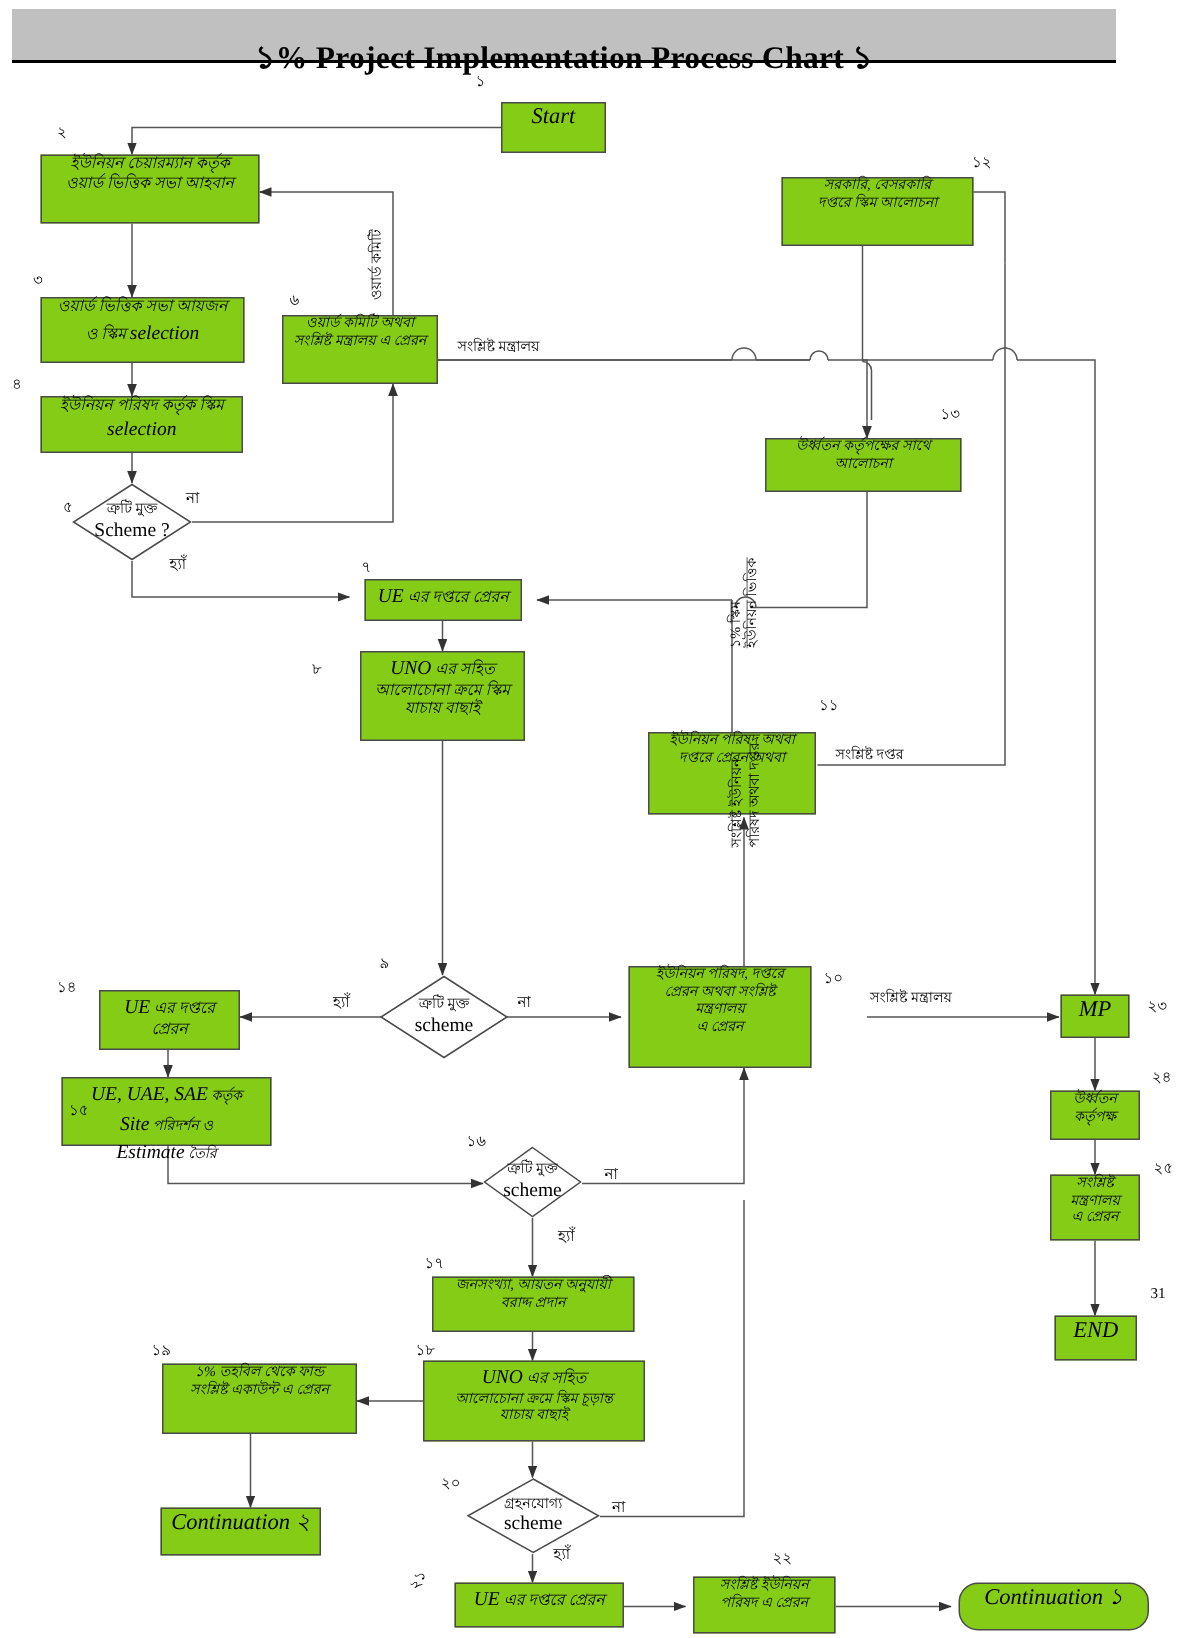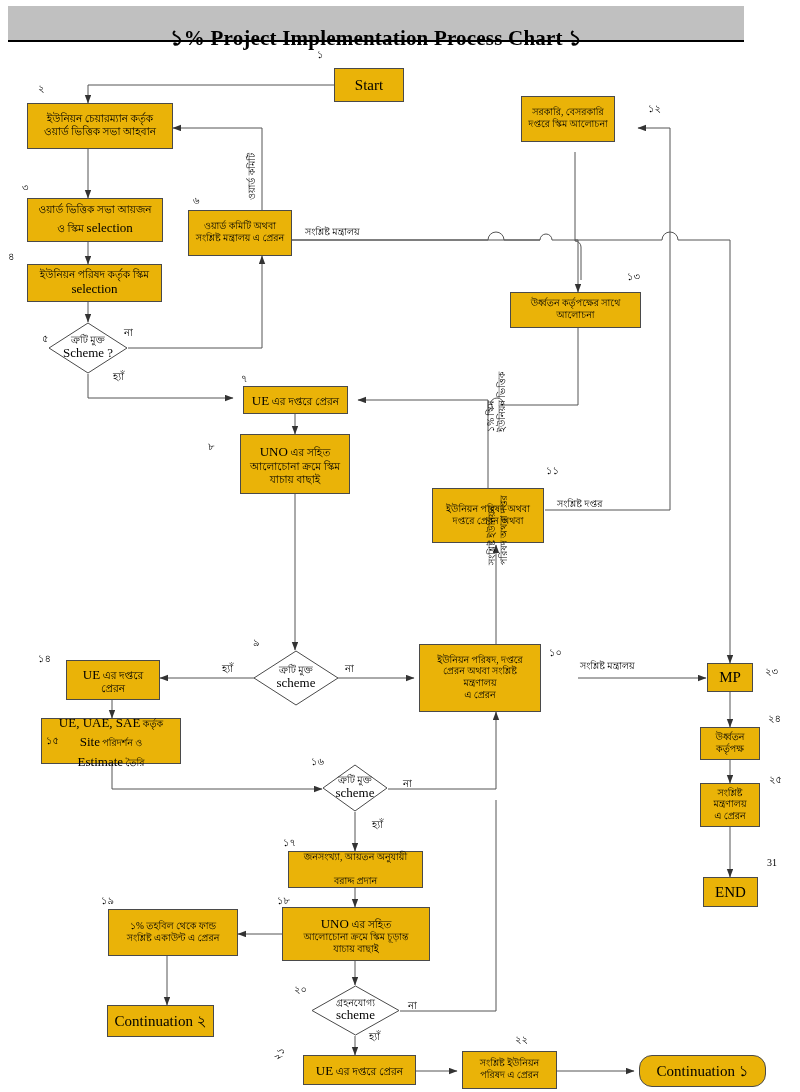--- a/index.html
+++ b/index.html
@@ -42,24 +42,24 @@
     pointer-events:none;
   }
 
   
   .node{
     position:absolute;
     box-sizing:border-box;
     display:flex;
     flex-direction:column;
     align-items:center;
-    justify-content:center;
     text-align:center;
     color:#000;
-    background:#eab308;
+    background:#84cc16;
+    font-style:italic;
   }
   .box{
     border:1px solid #4a4a4a;
   }
   .box .ln{
     display:block;
     line-height:1.22;
     white-space:nowrap;
   }
 
@@ -307,21 +307,21 @@
     <span class="ln bn-sm">দপ্তরে প্রেরন অথবা</span>
   </div>
   <div class="lbl num" style="left:546px; top:466px;">১১</div>
   <div class="lbl edge" style="left:557px; top:500px;">সংশ্লিষ্ট দপ্তর</div>
 
   <div class="vlbl" style="left:486px; top:432px;">১% স্কিম</div>
   <div class="vlbl" style="left:497px; top:432px;">ইউনিয়ন ভিত্তিক</div>
   <div class="vlbl" style="left:487px; top:565px;">সংশ্লিষ্ট ইউনিয়ন</div>
   <div class="vlbl" style="left:499px; top:565px;">পরিষদ অথবা দপ্তর</div>
 
-  <div class="node box" style="left:521px; top:96px; width:94px; height:46px;">
+  <div class="node box" style="left:521px; top:118px; width:128px; height:46px;">
     <span class="ln bn-sm">সরকারি, বেসরকারি</span>
     <span class="ln bn-sm">দপ্তরে  স্কিম আলোচনা</span>
   </div>
   <div class="lbl num" style="left:648px; top:104px;">১২</div>
 
   <div class="node box" style="left:510px; top:292px; width:131px; height:36px;">
     <span class="ln bn-sm">উর্ধ্বতন কর্তৃপক্ষের সাথে</span>
     <span class="ln bn-sm">আলোচনা</span>
   </div>
   <div class="lbl num" style="left:627px; top:272px;">১৩</div>
@@ -353,21 +353,21 @@
     </svg>
     <div class="dtext">
       <div class="bn-sm">ত্রুটি মুক্ত</div>
       <div class="lat-sm">scheme</div>
     </div>
   </div>
   <div class="lbl num" style="left:311px; top:757px;">১৬</div>
   <div class="lbl yn" style="left:403px; top:779px;">না</div>
   <div class="lbl yn" style="left:372px; top:820px;">হ্যাঁ</div>
 
-  <div class="node box" style="left:288px; top:851px; width:135px; height:37px;gap:12px;">
+  <div class="node box" style="left:288px; top:851px; width:135px; height:37px;">
     <span class="ln bn-sm">জনসংখ্যা, আয়তন অনুযায়ী</span>
     <span class="ln bn-sm">বরাদ্দ প্রদান</span>
   </div>
   <div class="lbl num" style="left:283px; top:838px;">১৭</div>
 
   <div class="node box" style="left:282px; top:907px; width:148px; height:54px;">
     <span class="ln">
       <span class="lat-sm">UNO</span><span class="bn"> এর সহিত</span>
     </span>
     <span class="ln bn-sm">আলোচোনা ক্রমে স্কিম চূড়ান্ত</span>

